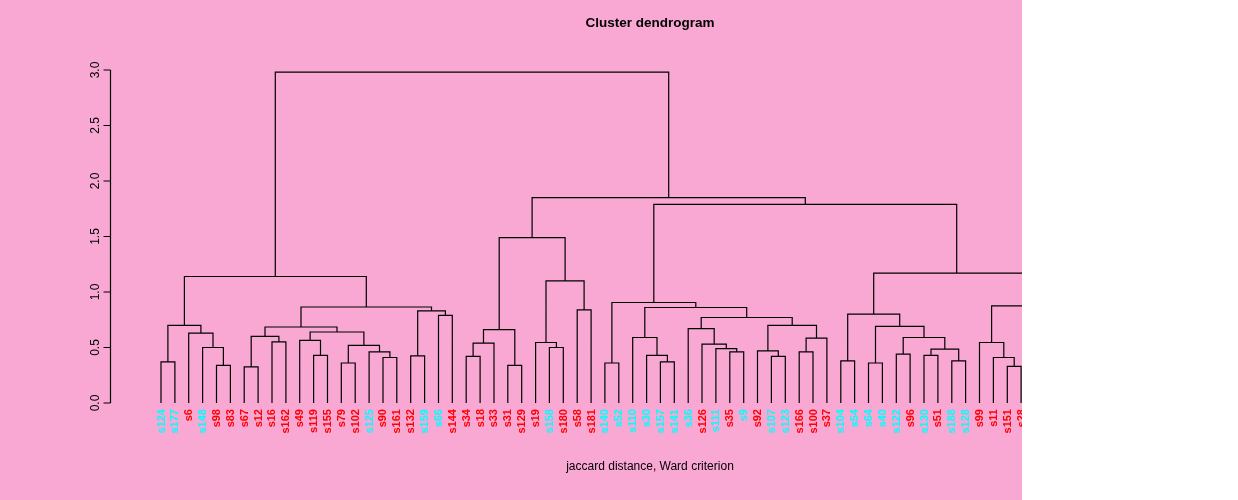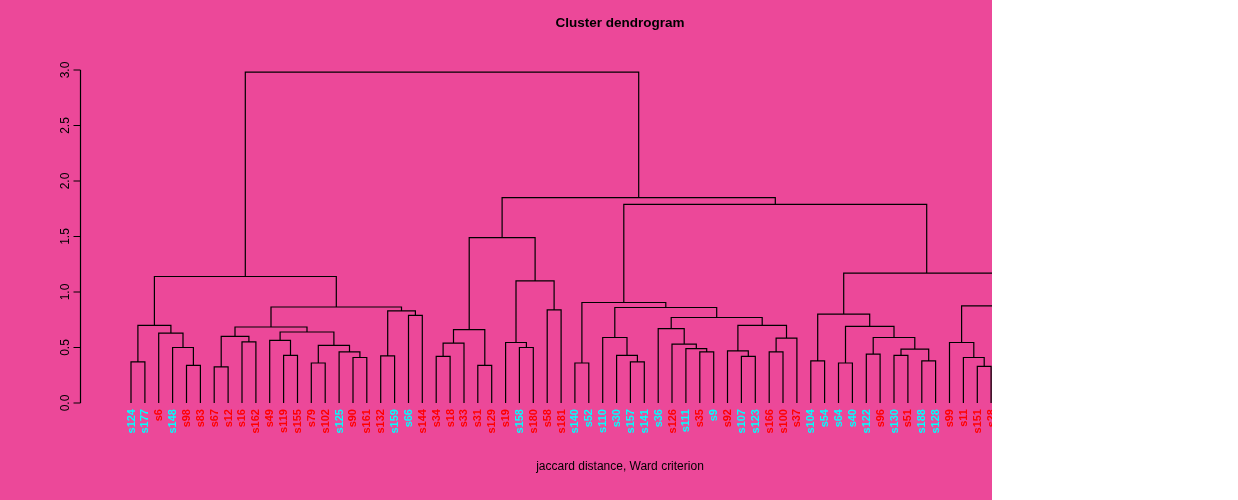--- a/index.html
+++ b/index.html
@@ -1,17 +1,17 @@
 <!DOCTYPE html>
 <html><head>
 <meta charset="utf-8">
 <style>
   html,body{margin:0;padding:0;background:#ffffff;}
-  .page{width:992px;height:500px;position:relative;background:#ec4899;overflow:hidden;
-        font-family:"Liberation Sans", sans-serif;}
+  .page{width:992px;height:500px;position:relative;background:#f9a8d4;overflow:hidden;
+        font-family:"Liberation Sans", sans-serif;padding-left:30px;}
   svg text{font-family:"Liberation Sans", sans-serif;}
   .plot-title{font-size:13.5px;font-weight:bold;fill:#000000;}
   .x-caption{font-size:12px;fill:#000000;}
   .tick-label{font-size:12px;fill:#000000;}
   .leaf-label{font-size:11px;font-weight:bold;}
 </style>
 </head>
 <body>
 
 <div class="page">

